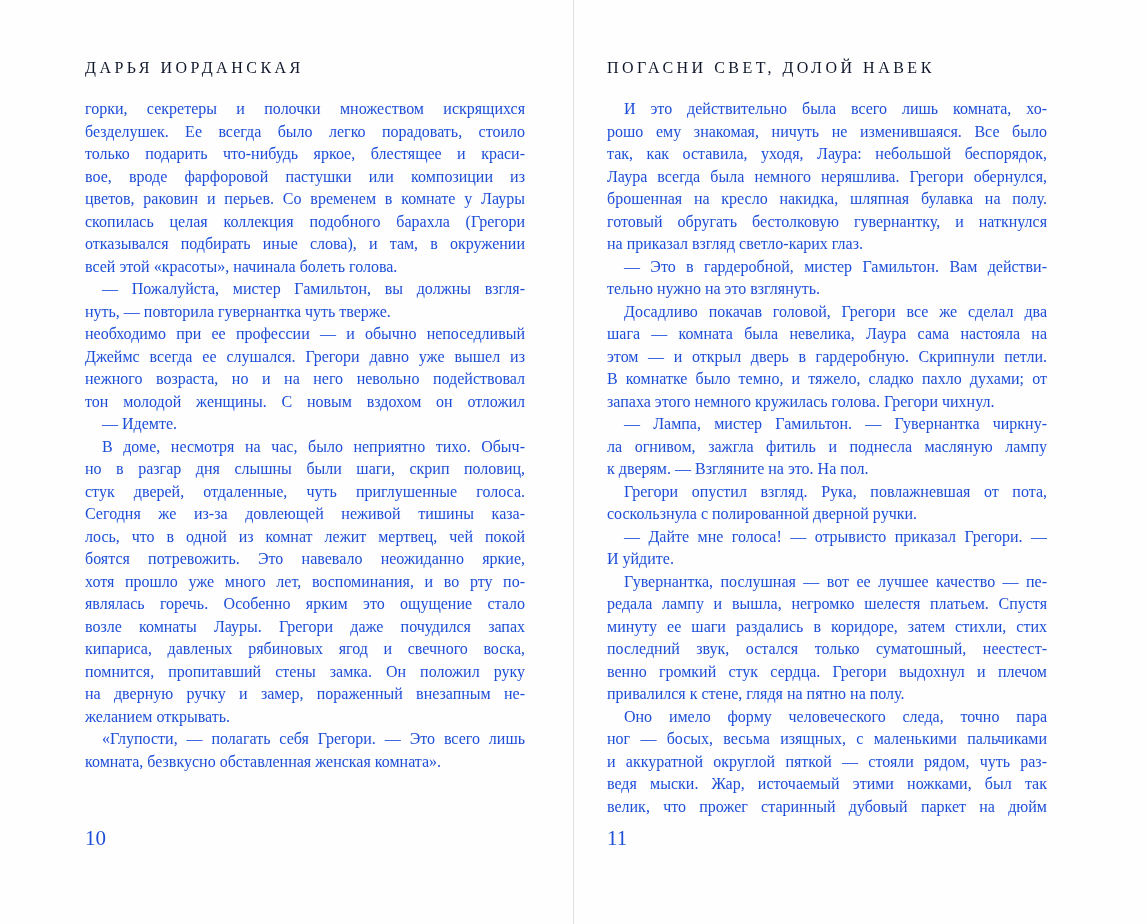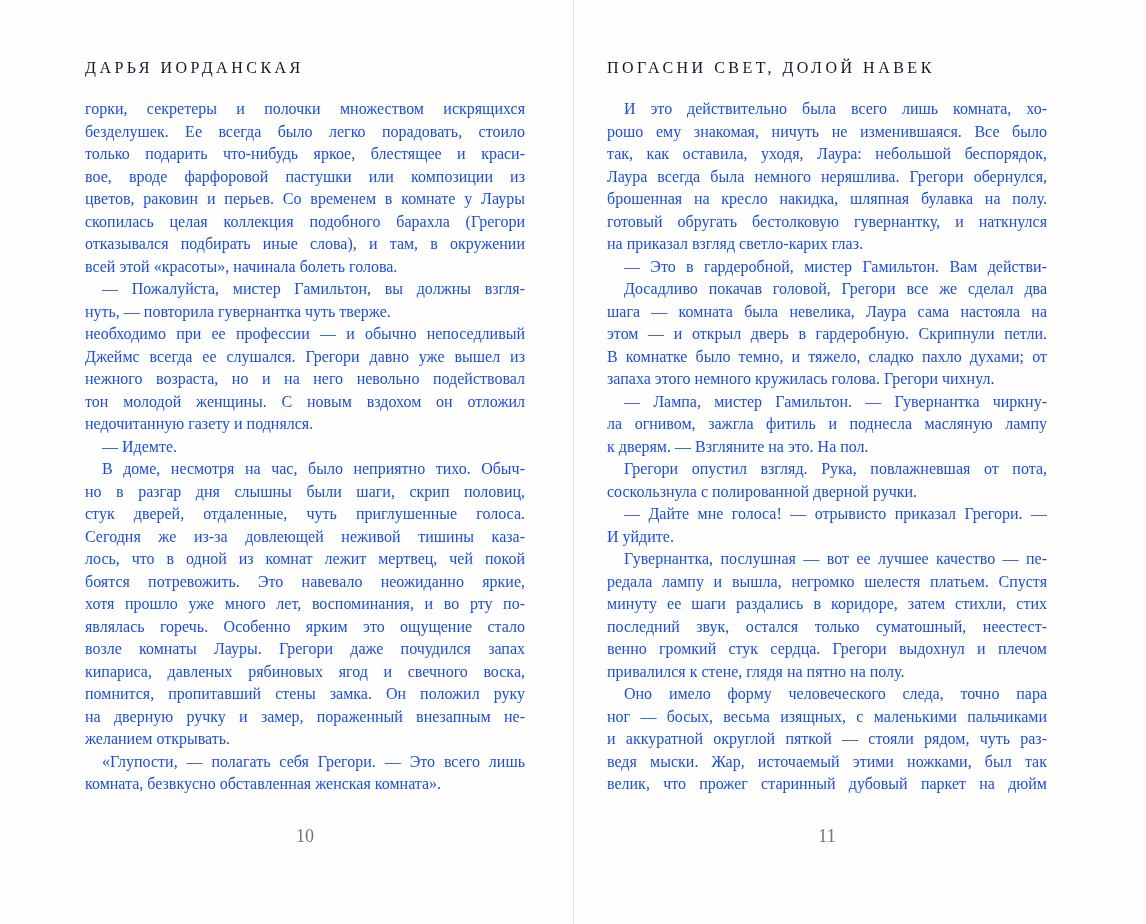--- a/index.html
+++ b/index.html
@@ -31,22 +31,21 @@
   .line {
     height: 22.5px; line-height: 22.5px;
     text-align: justify;
     text-align-last: justify;
     overflow: hidden;
   }
   .line.end { text-align-last: left; }
   .line.indent { text-indent: 17px; }
   .folio {
     position: absolute; top: 826px; left: 0; width: 100%;
-    text-align: center;
-    font-size: 18px; color: #737373;
+    font-size: 21px; color: #1d4ed8;
   }
 </style>
 </head>
 <body>
 
 <div class="spread">
 
   <div class="page left">
     <div class="running-head">ДАРЬЯ ИОРДАНСКАЯ</div>
     <div class="textblock">
@@ -57,21 +56,20 @@
         <div class="line">цветов, раковин и перьев. Со временем в комнате у Лауры</div>
         <div class="line">скопилась целая коллекция подобного барахла (Грегори</div>
         <div class="line">отказывался подбирать иные слова), и там, в окружении</div>
         <div class="line end">всей этой «красоты», начинала болеть голова.</div>
         <div class="line indent">— Пожалуйста, мистер Гамильтон, вы должны взгля-</div>
         <div class="line end">нуть, — повторила гувернантка чуть тверже.</div>
         <div class="line">необходимо при ее профессии — и обычно непоседливый</div>
         <div class="line">Джеймс всегда ее слушался. Грегори давно уже вышел из</div>
         <div class="line">нежного возраста, но и на него невольно подействовал</div>
         <div class="line">тон молодой женщины. С новым вздохом он отложил</div>
-        <div class="line end">недочитанную газету и поднялся.</div>
         <div class="line indent end">— Идемте.</div>
         <div class="line indent">В доме, несмотря на час, было неприятно тихо. Обыч-</div>
         <div class="line">но в разгар дня слышны были шаги, скрип половиц,</div>
         <div class="line">стук дверей, отдаленные, чуть приглушенные голоса.</div>
         <div class="line">Сегодня же из-за довлеющей неживой тишины каза-</div>
         <div class="line">лось, что в одной из комнат лежит мертвец, чей покой</div>
         <div class="line">боятся потревожить. Это навевало неожиданно яркие,</div>
         <div class="line">хотя прошло уже много лет, воспоминания, и во рту по-</div>
         <div class="line">являлась горечь. Особенно ярким это ощущение стало</div>
         <div class="line">возле комнаты Лауры. Грегори даже почудился запах</div>
@@ -91,20 +89,21 @@
     <div class="running-head">ПОГАСНИ СВЕТ, ДОЛОЙ НАВЕК</div>
     <div class="textblock">
         <div class="line indent">И это действительно была всего лишь комната, хо-</div>
         <div class="line">рошо ему знакомая, ничуть не изменившаяся. Все было</div>
         <div class="line">так, как оставила, уходя, Лаура: небольшой беспорядок,</div>
         <div class="line">Лаура всегда была немного неряшлива. Грегори обернулся,</div>
         <div class="line">брошенная на кресло накидка, шляпная булавка на полу.</div>
         <div class="line">готовый обругать бестолковую гувернантку, и наткнулся</div>
         <div class="line end">на приказал взгляд светло-карих глаз.</div>
         <div class="line indent">— Это в гардеробной, мистер Гамильтон. Вам действи-</div>
+        <div class="line end">тельно нужно на это взглянуть.</div>
         <div class="line indent">Досадливо покачав головой, Грегори все же сделал два</div>
         <div class="line">шага — комната была невелика, Лаура сама настояла на</div>
         <div class="line">этом — и открыл дверь в гардеробную. Скрипнули петли.</div>
         <div class="line">В комнатке было темно, и тяжело, сладко пахло духами; от</div>
         <div class="line end">запаха этого немного кружилась голова. Грегори чихнул.</div>
         <div class="line indent">— Лампа, мистер Гамильтон. — Гувернантка чиркну-</div>
         <div class="line">ла огнивом, зажгла фитиль и поднесла масляную лампу</div>
         <div class="line end">к дверям. — Взгляните на это. На пол.</div>
         <div class="line indent">Грегори опустил взгляд. Рука, повлажневшая от пота,</div>
         <div class="line end">соскользнула с полированной дверной ручки.</div>

